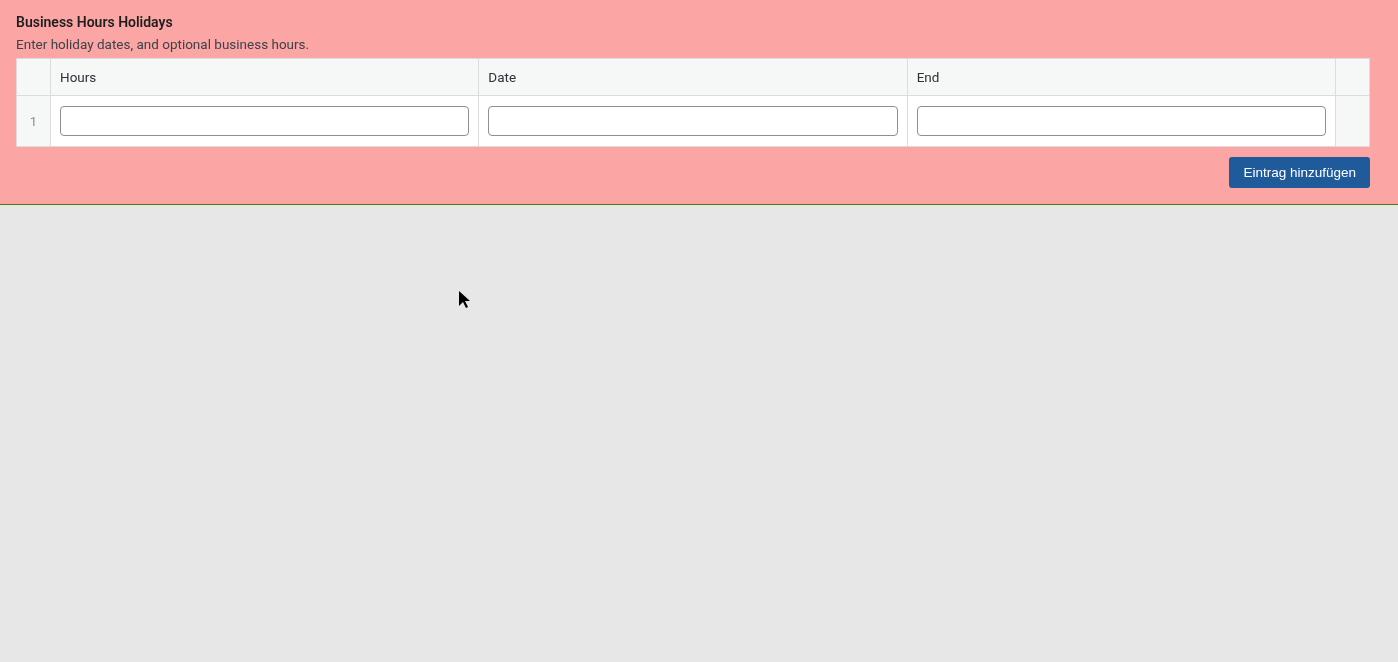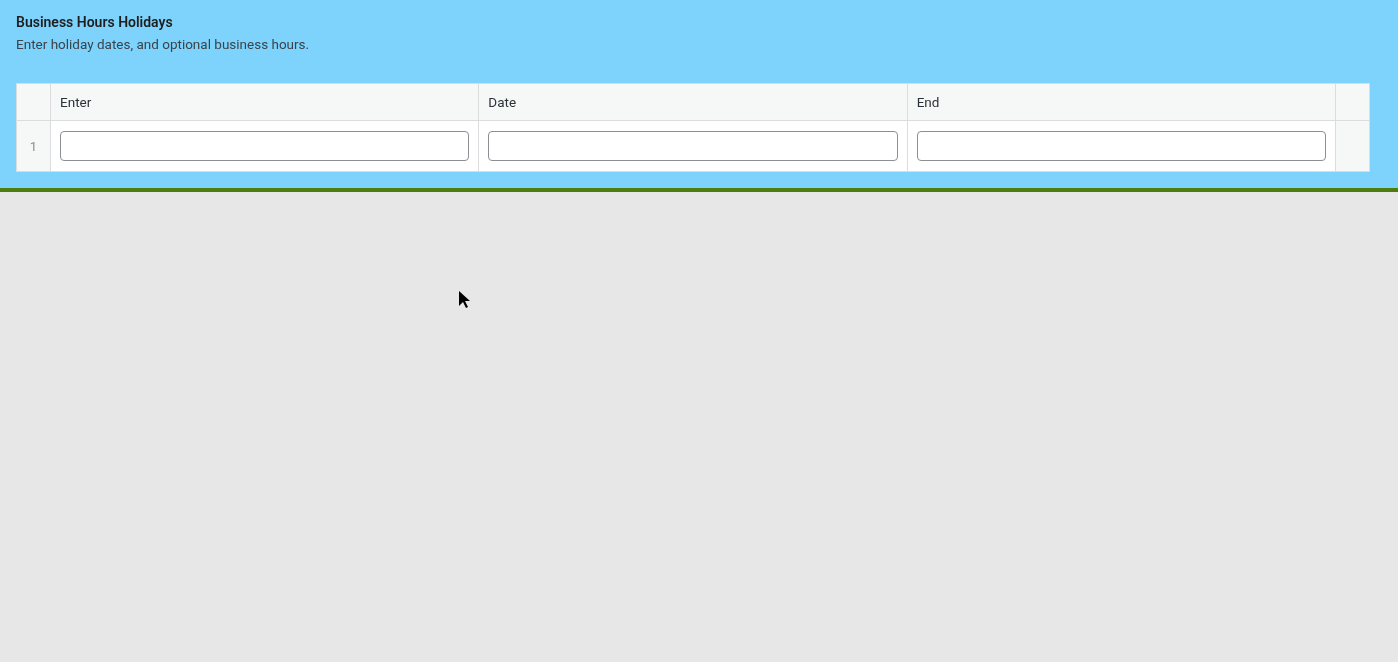--- a/index.html
+++ b/index.html
@@ -7,34 +7,34 @@
       margin: 0;
       padding: 0;
     }
     body {
       font-family: -apple-system, BlinkMacSystemFont, "Segoe UI", Roboto, sans-serif;
       background: #e7e7e7;
       font-size: 14px;
       color: #1e1e1e;
     }
     .panel {
-      background: #7dd3fc;
-      border-bottom: 4px solid #4d7c0f;
+      background: #fca5a5;
+      border-bottom: 1px solid #4d7c0f;
       padding: 14px 28px 16px 16px;
     }
     .section-title {
       font-size: 14px;
       font-weight: 600;
       color: #1e1e1e;
       margin-bottom: 6px;
     }
     .section-desc {
       font-size: 13.5px;
       color: #3c434a;
-      margin-bottom: 31px;
+      margin-bottom: 6px;
     }
     table.holiday-table {
       width: 100%;
       border-collapse: collapse;
       background: #ffffff;
     }
     table.holiday-table th {
       background: #f6f7f7;
       font-weight: 400;
       text-align: left;
@@ -99,21 +99,21 @@
 <body>
 
 <div class="panel">
   <div class="section-title">Business Hours Holidays</div>
   <div class="section-desc">Enter holiday dates, and optional business hours.</div>
 
   <table class="holiday-table">
     <thead>
       <tr>
         <th class="handle-col"></th>
-        <th>Enter</th>
+        <th>Hours</th>
         <th>Date</th>
         <th>End</th>
         <th class="action-col"></th>
       </tr>
     </thead>
     <tbody>
       <tr>
         <td class="handle-col">1</td>
         <td>
           <input type="text" class="field-input" value="" style="">
@@ -122,20 +122,23 @@
           <input type="text" class="field-input" value="" style="">
         </td>
         <td>
           <input type="text" class="field-input" value="" style="">
         </td>
         <td class="action-col"></td>
       </tr>
     </tbody>
   </table>
 
+  <div class="actions-row">
+    <button class="btn-primary">Eintrag hinzufügen</button>
+  </div>
 </div>
 
 <div class="background-area"></div>
 
 <div class="cursor">
   <svg width="14" height="18" viewBox="0 0 14 18">
     <path d="M0,0 L0,15 L4,11 L7,17 L9,16 L6,10 L11,10 Z" fill="#000000"></path>
   </svg>
 </div>
 

